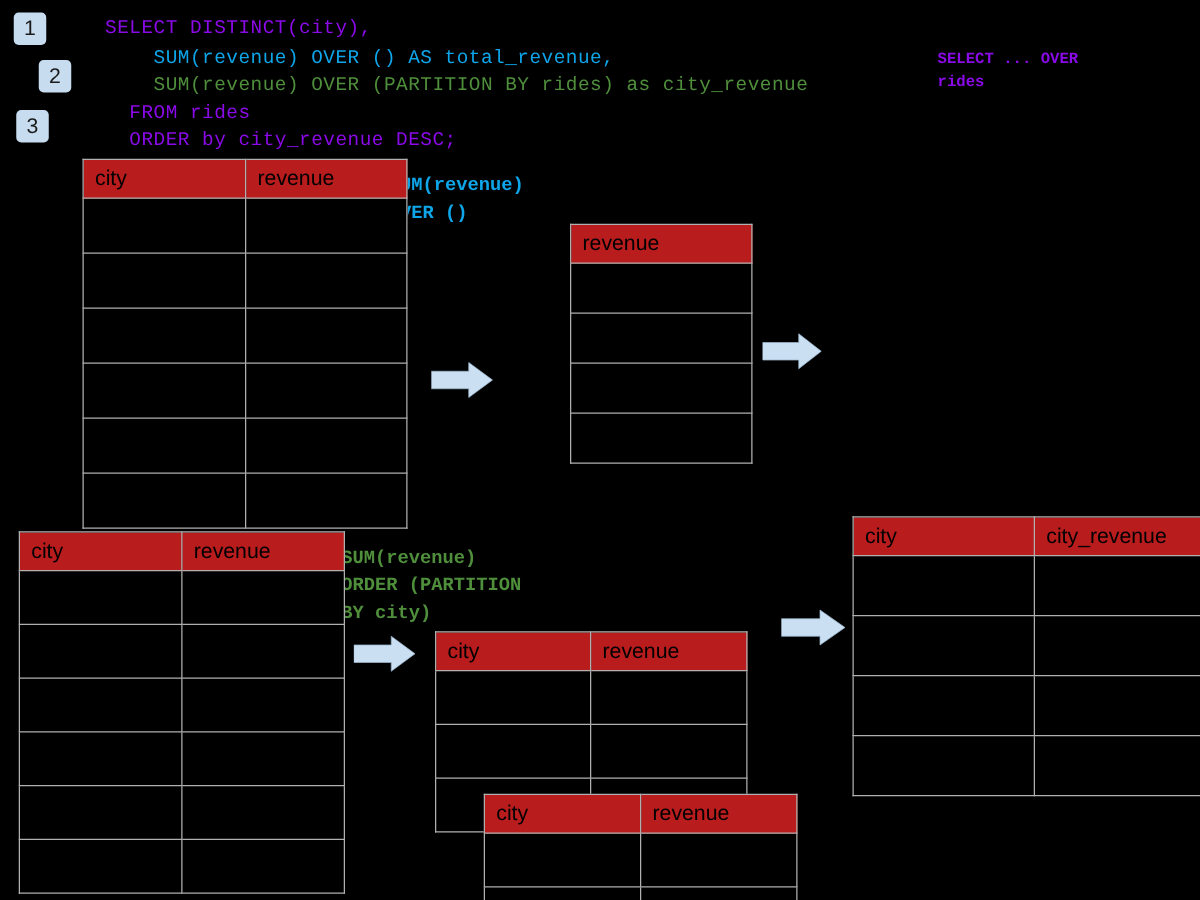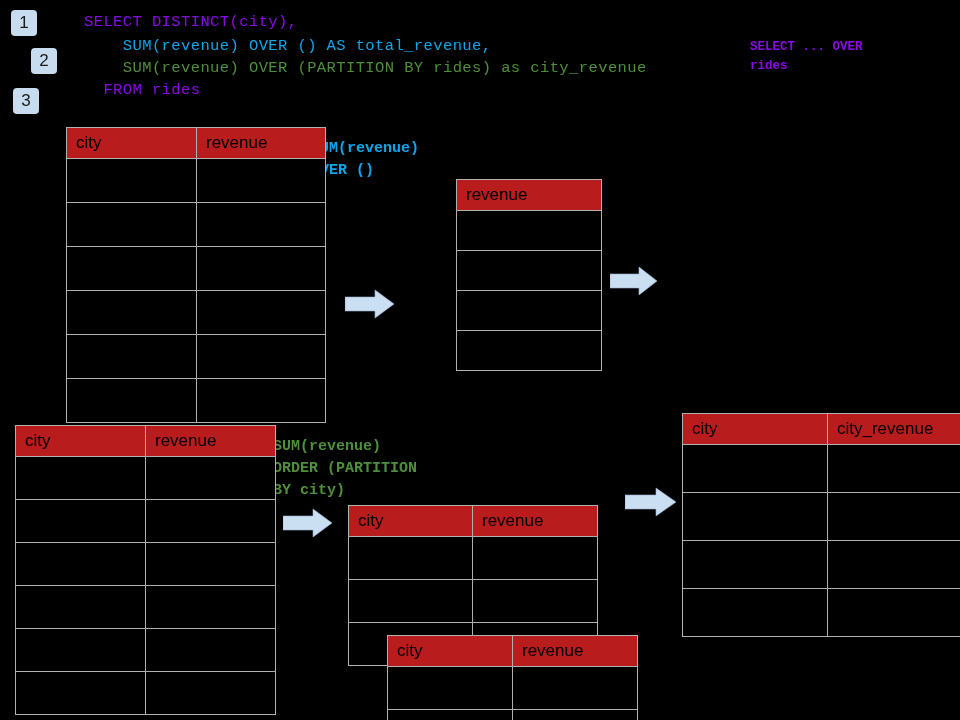--- a/index.html
+++ b/index.html
@@ -99,20 +99,21 @@
 <div id="canvas">
 
   <div class="badge" style="left:11px; top:10px;">1</div>
   <div class="badge" style="left:31px; top:48px;">2</div>
   <div class="badge" style="left:13px; top:88px;">3</div>
 
   <div class="code c-purple" style="left:84px; top:11px;">SELECT DISTINCT(city),</div>
   <div class="code c-red" style="left:84px; top:35px;">    SUM(revenue) OVER () AS total_revenue,</div>
   <div class="code c-green" style="left:84px; top:57px;">    SUM(revenue) OVER (PARTITION BY rides) as city_revenue</div>
   <div class="code c-purple" style="left:84px; top:79px;">  FROM rides</div>
+  <div class="code c-purple" style="left:84px; top:101px;">  ORDER by city_revenue DESC;</div>
 
   <div class="side-note" style="left:750px; top:38px;">SELECT ... OVER</div>
   <div class="side-note" style="left:750px; top:57px;">rides</div>
 
   <div class="annot c-red" style="left:311px; top:138px;">SUM(revenue)</div>
   <div class="annot c-red" style="left:311px; top:160px;">OVER ()</div>
 
   <div class="annot c-green" style="left:273px; top:436px;">SUM(revenue)</div>
   <div class="annot c-green" style="left:273px; top:458px;">ORDER (PARTITION</div>
   <div class="annot c-green" style="left:273px; top:480px;">BY city)</div>

